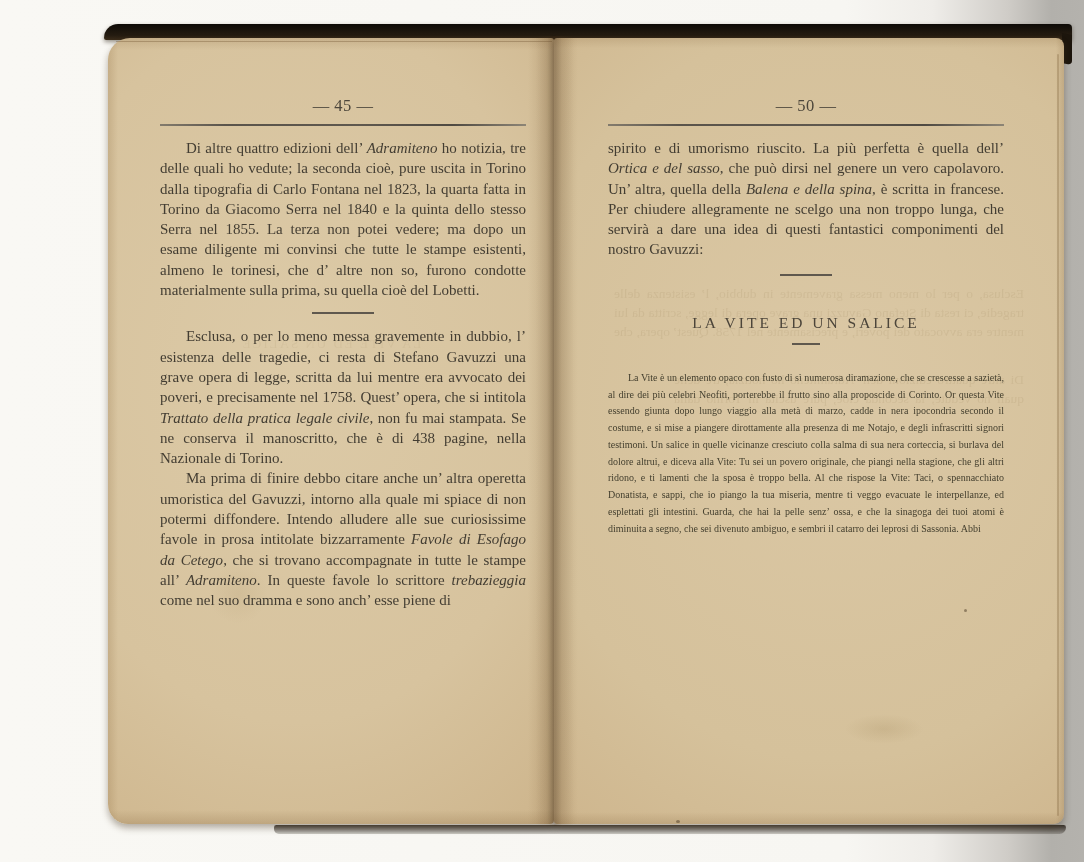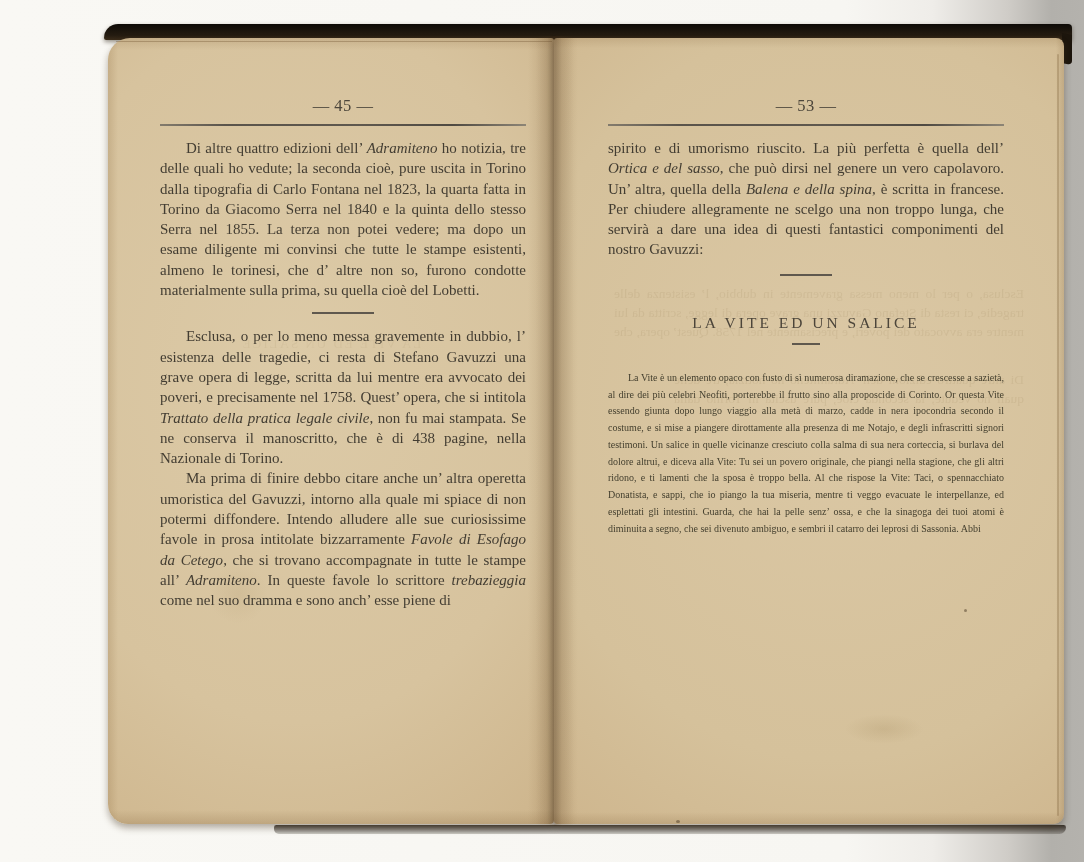--- a/index.html
+++ b/index.html
@@ -114,21 +114,21 @@
         <p class="body indent"><span>Ma prima di finire debbo citare anche un’ altra operetta umoristica del Gavuzzi, intorno alla quale mi spiace di non potermi diffondere. Intendo alludere alle sue curiosissime favole in prosa intitolate bizzarramente </span><i>Favole di Esofago da Cetego</i><span>, che si trovano accompagnate in tutte le stampe all’ </span><i>Adramiteno</i><span>. In queste favole lo scrittore </span><i>trebazieggia</i><span> come nel suo dramma e sono anch’ esse piene di</span></p>
       </div>
     </div>
 
     <div class="page page-right">
       <div class="ghost ghost-a">Esclusa, o per lo meno messa gravemente in dubbio, l’ esistenza delle tragedie, ci resta di Stefano Gavuzzi una grave opera di legge, scritta da lui mentre era avvocato dei poveri, e precisamente nel 1758. Quest’ opera, che si intitola Trattato della pratica legale civile, non fu mai stampata. Se ne conserva il manoscritto, che è di 438 pagine, nella Nazionale di Torino.</div>
       <div class="ghost ghost-b">Di altre quattro edizioni dell’ Adramiteno ho notizia, tre delle quali ho vedute; la seconda cioè, pure uscita in Torino dalla tipografia di Carlo Fontana nel 1823, la quarta fatta in Torino da Giacomo Serra nel 1840 e la quinta dello stesso Serra nel 1855. La terza non potei vedere; ma dopo un esame diligente mi convinsi che tutte le stampe esistenti, almeno le torinesi, che d’ altre non so, furono condotte materialmente sulla prima, su quella cioè del Lobetti.</div>
       <div class="stain stain-1"></div>
 
       <div class="text-col col-87">
-        <div class="pg-header">— 53 —</div>
+        <div class="pg-header">— 50 —</div>
         <div class="header-rule"></div>
 
         <p class="body"><span>spirito e di umorismo riuscito. La più perfetta è quella dell’ </span><i>Ortica e del sasso</i><span>, che può dirsi nel genere un vero capolavoro. Un’ altra, quella della </span><i>Balena e della spina</i><span>, è scritta in francese. Per chiudere allegramente ne scelgo una non troppo lunga, che servirà a dare una idea di questi fantastici componimenti del nostro Gavuzzi:</span></p>
 
         <div class="sep narrow"></div>
 
         <div class="section-title">LA VITE ED UN SALICE</div>
         <div class="title-dash"></div>
 
         <p class="body fable fable-indent"><span>La Vite è un elemento opaco con fusto di sì numerosa diramazione, che se crescesse a sazietà, al dire dei più celebri Neofiti, porterebbe il frutto sino alla proposcide di Corinto. Or questa Vite essendo giunta dopo lungo viaggio alla metà di marzo, cadde in nera ipocondria secondo il costume, e si mise a piangere dirottamente alla presenza di me Notajo, e degli infrascritti signori testimoni. Un salice in quelle vicinanze cresciuto colla salma di sua nera corteccia, si burlava del dolore altrui, e diceva alla Vite: Tu sei un povero originale, che piangi nella stagione, che gli altri ridono, e ti lamenti che la sposa è troppo bella. Al che rispose la Vite: Taci, o spennacchiato Donatista, e sappi, che io piango la tua miseria, mentre ti veggo evacuate le interpellanze, ed esplettati gli intestini. Guarda, che hai la pelle senz’ ossa, e che la sinagoga dei tuoi atomi è diminuita a segno, che sei divenuto ambiguo, e sembri il catarro dei leprosi di Sassonia. Abbi</span></p>

